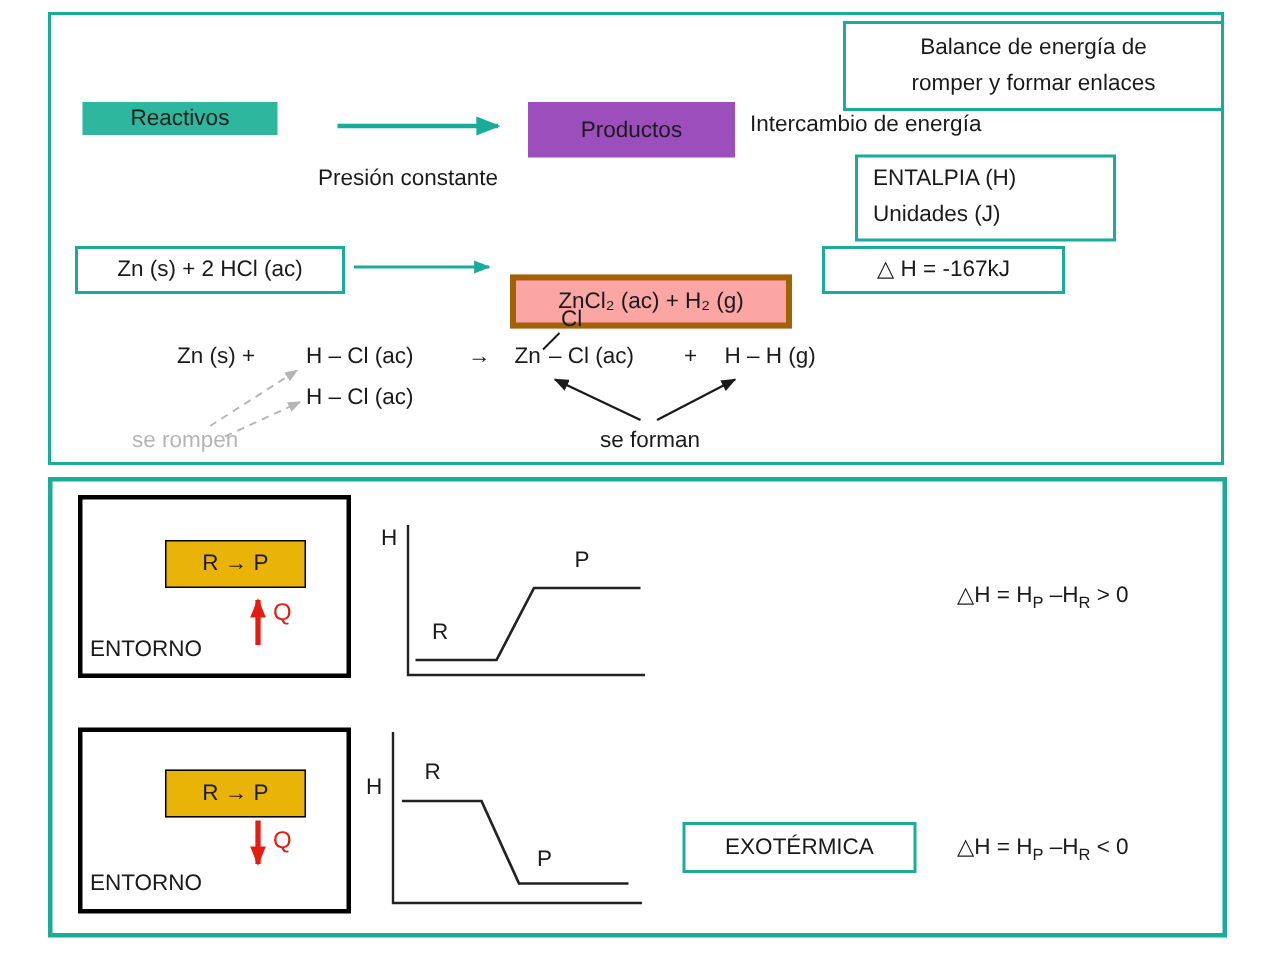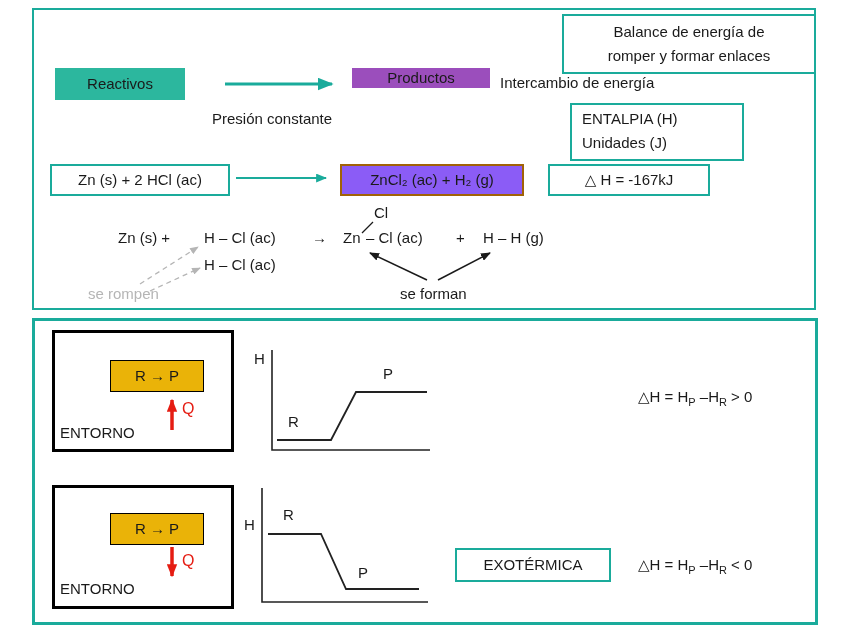--- a/index.html
+++ b/index.html
@@ -5,21 +5,21 @@
   html,body{margin:0;padding:0;background:#ffffff;}
   #canvas{position:relative;width:848px;height:636px;background:#ffffff;
           font-family:"Liberation Sans",sans-serif;color:#1a1a1a;overflow:hidden;}
   .abs{position:absolute;}
   .txt{font-size:15px;white-space:nowrap;line-height:18px;}
   .center{display:flex;align-items:center;justify-content:center;text-align:center;}
   .col{flex-direction:column;}
   .panel{border:2px solid #1aab9b;}
   .panel-thick{border:3px solid #1aab9b;}
   .tealbox{border:2px solid #1aab9b;background:#fff;}
-  .purplebox{border:2px solid #a16207;background:#8b5cf6;}
+  .purplebox{border:4px solid #a16207;background:#fca5a5;margin-top:19px;}
   .blackbox{border:3px solid #000;}
   .innerbox{border:1.5px solid #000;background:#eab308;}
   .fill-teal{background:#2cb79e;}
   .fill-purple{background:#9b4ebc;}
   .gray{color:#b5b5b5;}
   .red{color:#e51c12;font-size:16px;}
   sub{font-size:11px;}
 </style>
 </head>
 <body>
@@ -67,22 +67,22 @@
 
     <path d="M262,488 L262,602 L428,602" fill="none" stroke="#222" stroke-width="1.6"></path>
     <path d="M268,534 L321,534 L346,589 L419,589" fill="none" stroke="#222" stroke-width="1.8"></path>
   </svg>
 
   <div class="abs tealbox center col" style="left:562px;top:14px;width:250px;height:56px">
     <div class="txt" style="line-height:24px">Balance de energía de</div>
     <div class="txt" style="line-height:24px">romper y formar enlaces</div>
   </div>
 
-  <div class="abs fill-teal center txt" style="left:55px;top:68px;width:130px;height:32px">Reactivos</div>
-  <div class="abs fill-purple center txt" style="left:352px;top:68px;width:138px;height:20px">Productos</div>
+  <div class="abs fill-teal center txt" style="left:55px;top:68px;width:130px;height:22px">Reactivos</div>
+  <div class="abs fill-purple center txt" style="left:352px;top:68px;width:138px;height:37px">Productos</div>
   <div class="abs txt" style="left:500px;top:74px">Intercambio de energía</div>
   <div class="abs txt" style="left:212px;top:110px">Presión constante</div>
 
   <div class="abs tealbox" style="left:570px;top:103px;width:160px;height:52px;padding:2px 0 0 10px">
     <div class="txt" style="line-height:24px">ENTALPIA  (H)</div>
     <div class="txt" style="line-height:24px">Unidades (J)</div>
   </div>
 
   <div class="abs tealbox center txt" style="left:50px;top:164px;width:176px;height:28px">Zn (s) + 2 HCl (ac)</div>
   <div class="abs purplebox center txt" style="left:340px;top:164px;width:180px;height:28px">ZnCl₂ (ac)  +  H₂ (g)</div>

